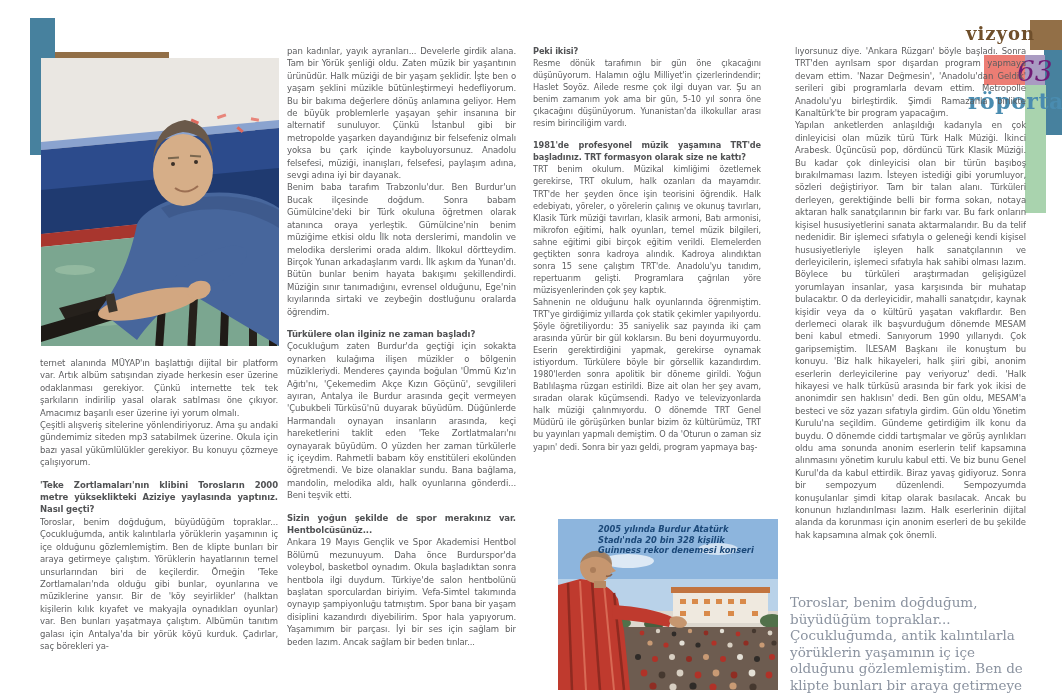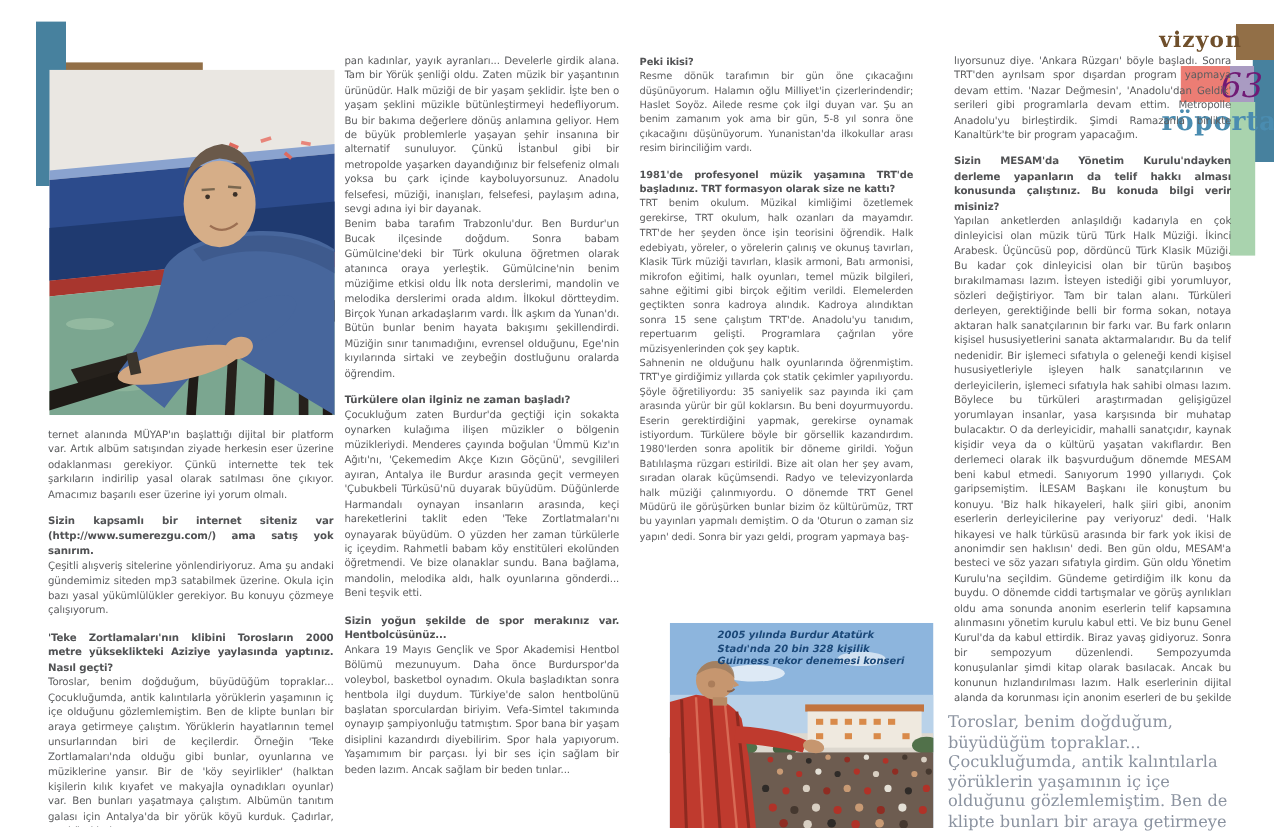--- a/index.html
+++ b/index.html
@@ -92,38 +92,37 @@
       <path d="M134,130 Q145,138 157,128" stroke="#9c6f52" stroke-width="2" fill="none"></path>
       <ellipse cx="168" cy="212" rx="42" ry="16" fill="#47669c" transform="rotate(-28 168 212)"></ellipse>
       <ellipse cx="108" cy="246" rx="52" ry="13" fill="#d2a781" transform="rotate(-12 108 246)"></ellipse>
       <rect x="66" y="236" width="9" height="18" fill="#3a342c" transform="rotate(-12 70 245)"></rect>
       <ellipse cx="158" cy="232" rx="12" ry="9" fill="#d2a781" transform="rotate(-18 158 232)"></ellipse>
     </svg>
   </div>
 
   <div class="col" style="left:40px;top:357px;width:238px;height:332px;">
     <p class="a">ternet alanında MÜYAP'ın başlattığı dijital bir platform var. Artık albüm satışından ziyade herkesin eser üzerine odaklanması gerekiyor. Çünkü internette tek tek şarkıların indirilip yasal olarak satılması öne çıkıyor.  Amacımız başarılı eser üzerine iyi yorum olmalı.</p>
-    <p class="q">Sizin kapsamlı bir internet siteniz var (http://www.sumerezgu.com/) ama satış yok sanırım.</p>
     <p class="a">Çeşitli alışveriş sitelerine yönlendiriyoruz. Ama şu andaki gündemimiz siteden mp3 satabilmek üzerine. Okula için bazı yasal yükümlülükler gerekiyor. Bu konuyu çözmeye çalışıyorum.</p>
     <p class="q">'Teke Zortlamaları'nın klibini Torosların 2000 metre yükseklikteki Aziziye yaylasında yaptınız. Nasıl geçti?</p>
     <p class="a">Toroslar, benim doğduğum, büyüdüğüm topraklar... Çocukluğumda, antik kalıntılarla yörüklerin yaşamının iç içe olduğunu gözlemlemiştim. Ben de klipte bunları bir araya getirmeye çalıştım. Yörüklerin hayatlarının temel unsurlarından biri de keçilerdir. Örneğin  'Teke Zortlamaları'nda olduğu gibi bunlar, oyunlarına ve müziklerine yansır. Bir de 'köy seyirlikler' (halktan kişilerin kılık kıyafet ve makyajla oynadıkları oyunlar) var. Ben bunları yaşatmaya çalıştım. Albümün tanıtım galası için Antalya'da bir yörük köyü kurduk. Çadırlar, saç börekleri ya-</p>
   </div>
 
   <div class="col" style="left:287px;top:45px;width:229px;height:644px;">
     <p class="a">pan kadınlar, yayık ayranları... Develerle girdik alana. Tam bir Yörük şenliği oldu. Zaten müzik bir yaşantının ürünüdür. Halk müziği de bir yaşam şeklidir. İşte ben o yaşam şeklini müzikle bütünleştirmeyi hedefliyorum. Bu bir bakıma değerlere dönüş anlamına geliyor. Hem de büyük problemlerle yaşayan şehir insanına bir alternatif sunuluyor. Çünkü İstanbul gibi bir metropolde yaşarken dayandığınız bir felsefeniz olmalı yoksa bu çark içinde kayboluyorsunuz. Anadolu felsefesi, müziği, inanışları, felsefesi, paylaşım adına, sevgi adına iyi bir dayanak.</p>
     <p class="a">Benim baba tarafım Trabzonlu'dur. Ben Burdur'un Bucak ilçesinde doğdum. Sonra babam Gümülcine'deki bir Türk okuluna öğretmen olarak atanınca oraya yerleştik. Gümülcine'nin benim müziğime etkisi oldu İlk nota derslerimi, mandolin ve melodika derslerimi orada aldım. İlkokul dörtteydim. Birçok Yunan arkadaşlarım vardı. İlk aşkım da Yunan'dı. Bütün bunlar benim hayata bakışımı şekillendirdi. Müziğin sınır tanımadığını, evrensel olduğunu, Ege'nin kıyılarında sirtaki ve zeybeğin dostluğunu oralarda öğrendim.</p>
     <p class="q">Türkülere olan ilginiz ne zaman başladı?</p>
     <p class="a">Çocukluğum zaten Burdur'da geçtiği için sokakta oynarken kulağıma ilişen müzikler o bölgenin müzikleriydi. Menderes çayında boğulan 'Ümmü Kız'ın Ağıtı'nı, 'Çekemedim Akçe Kızın Göçünü', sevgilileri ayıran, Antalya ile Burdur arasında geçit vermeyen 'Çubukbeli Türküsü'nü duyarak büyüdüm. Düğünlerde Harmandalı oynayan insanların arasında, keçi hareketlerini taklit eden 'Teke Zortlatmaları'nı oynayarak büyüdüm. O yüzden her zaman türkülerle iç içeydim. Rahmetli babam köy enstitüleri ekolünden öğretmendi. Ve bize olanaklar sundu. Bana bağlama, mandolin, melodika aldı, halk oyunlarına gönderdi... Beni teşvik etti.</p>
     <p class="q">Sizin yoğun şekilde de spor merakınız var. Hentbolcüsünüz...</p>
     <p class="a">Ankara 19 Mayıs Gençlik ve Spor Akademisi Hentbol Bölümü mezunuyum. Daha önce Burdurspor'da voleybol, basketbol oynadım. Okula başladıktan sonra hentbola ilgi duydum. Türkiye'de salon hentbolünü başlatan sporculardan biriyim. Vefa-Simtel takımında oynayıp şampiyonluğu tatmıştım. Spor bana bir yaşam disiplini kazandırdı diyebilirim. Spor hala yapıyorum. Yaşamımım bir parçası. İyi bir ses için sağlam bir beden lazım. Ancak sağlam bir beden tınlar...</p>
   </div>
 
   <div class="col tight first-q" style="left:533px;top:45px;width:228px;height:466px;">
     <p class="q">Peki ikisi?</p>
-    <p class="a">Resme dönük tarafımın bir gün öne çıkacağını düşünüyorum. Halamın oğlu Milliyet'in çizerlerindendir; Haslet Soyöz. Ailede resme çok ilgi duyan var. Şu an benim zamanım yok ama bir gün, 5-8 yıl sonra öne çıkacağını düşünüyorum. Yunanistan'da ilkokullar arası resim birinciliğim vardı.</p>
+    <p class="a">Resme dönük tarafımın bir gün öne çıkacağını düşünüyorum. Halamın oğlu Milliyet'in çizerlerindendir; Haslet Soyöz. Ailede resme çok ilgi duyan var. Şu an benim zamanım yok ama bir gün, 5-10 yıl sonra öne çıkacağını düşünüyorum. Yunanistan'da ilkokullar arası resim birinciliğim vardı.</p>
     <p class="q">1981'de profesyonel müzik yaşamına TRT'de başladınız. TRT formasyon olarak size ne kattı?</p>
     <p class="a">TRT benim okulum. Müzikal kimliğimi özetlemek gerekirse, TRT okulum, halk ozanları da mayamdır. TRT'de her şeyden önce işin teorisini öğrendik. Halk edebiyatı, yöreler, o yörelerin çalınış ve okunuş tavırları, Klasik Türk müziği tavırları, klasik armoni, Batı armonisi, mikrofon eğitimi, halk oyunları, temel müzik bilgileri, sahne eğitimi gibi birçok eğitim verildi. Elemelerden geçtikten sonra kadroya alındık. Kadroya alındıktan sonra 15 sene çalıştım TRT'de. Anadolu'yu tanıdım, repertuarım gelişti. Programlara çağrılan yöre müzisyenlerinden çok şey kaptık.</p>
     <p class="a">Sahnenin ne olduğunu halk oyunlarında öğrenmiştim. TRT'ye girdiğimiz yıllarda çok statik çekimler yapılıyordu. Şöyle öğretiliyordu: 35 saniyelik saz payında iki çam arasında yürür bir gül koklarsın.  Bu beni doyurmuyordu. Eserin gerektirdiğini yapmak, gerekirse oynamak istiyordum. Türkülere böyle bir görsellik kazandırdım. 1980'lerden sonra apolitik bir döneme girildi. Yoğun Batılılaşma rüzgarı estirildi. Bize ait olan her şey avam, sıradan olarak küçümsendi. Radyo ve televizyonlarda halk müziği çalınmıyordu. O dönemde TRT Genel Müdürü ile görüşürken bunlar bizim öz kültürümüz, TRT bu yayınları yapmalı demiştim. O da 'Oturun o zaman siz yapın' dedi. Sonra bir yazı geldi, program yapmaya baş-</p>
   </div>
 
   <div class="photo" style="left:558px;top:519px;width:220px;height:171px;">
     <svg viewBox="0 0 220 171" preserveAspectRatio="none">
       <rect width="220" height="171" fill="#8db5dd"></rect>
       <rect y="60" width="220" height="48" fill="#b9d2e9"></rect>
       <ellipse cx="70" cy="42" rx="26" ry="7" fill="#ffffff" opacity="0.7"></ellipse>
@@ -203,19 +202,18 @@
       <circle cx="35" cy="51" r="3" fill="#ab7d5a"></circle>
       <path d="M48,57 Q52,58 54,55" stroke="#8a6148" stroke-width="1.5" fill="none"></path>
       <rect x="36" y="62" width="12" height="7" fill="#b78a64"></rect>
     </svg>
   </div>
 
   <div class="caption">2005 yılında Burdur Atatürk Stadı'nda 20 bin 328 kişilik Guinness rekor denemesi konseri</div>
 
   <div class="col" style="left:795px;top:45px;width:231px;height:544px;">
     <p class="a">lıyorsunuz diye. 'Ankara Rüzgarı' böyle başladı. Sonra TRT'den ayrılsam spor dışardan program yapmaya devam ettim.  'Nazar Değmesin', 'Anadolu'dan Geldik' serileri gibi programlarla devam ettim. Metropolle Anadolu'yu birleştirdik. Şimdi Ramazanla birlikte Kanaltürk'te bir program yapacağım.</p>
-    <p class="q">Sizin MESAM'da Yönetim Kurulu'ndayken derleme yapanların da telif hakkı alması konusunda çalıştınız. Bu konuda bilgi verir misiniz?</p>
     <p class="a">Yapılan anketlerden anlaşıldığı kadarıyla en çok dinleyicisi olan müzik türü Türk Halk Müziği. İkinci Arabesk. Üçüncüsü pop, dördüncü Türk Klasik Müziği. Bu kadar çok dinleyicisi olan bir türün başıboş bırakılmaması lazım. İsteyen istediği gibi yorumluyor, sözleri değiştiriyor. Tam bir talan alanı. Türküleri derleyen, gerektiğinde belli bir forma sokan, notaya aktaran halk sanatçılarının bir farkı var. Bu fark onların kişisel hususiyetlerini sanata aktarmalarıdır. Bu da telif nedenidir. Bir işlemeci sıfatıyla o geleneği kendi kişisel hususiyetleriyle işleyen halk sanatçılarının ve derleyicilerin, işlemeci sıfatıyla hak sahibi olması lazım. Böylece bu türküleri araştırmadan gelişigüzel yorumlayan insanlar, yasa karşısında bir muhatap bulacaktır. O da derleyicidir, mahalli sanatçıdır, kaynak kişidir veya da o kültürü yaşatan vakıflardır. Ben derlemeci olarak ilk başvurduğum dönemde MESAM beni kabul etmedi. Sanıyorum 1990 yıllarıydı. Çok garipsemiştim. İLESAM Başkanı ile konuştum bu konuyu. 'Biz halk hikayeleri, halk şiiri gibi, anonim eserlerin derleyicilerine pay veriyoruz' dedi. 'Halk hikayesi ve halk türküsü arasında bir fark yok ikisi de anonimdir sen haklısın' dedi. Ben gün oldu, MESAM'a besteci ve söz yazarı sıfatıyla girdim. Gün oldu Yönetim Kurulu'na seçildim. Gündeme getirdiğim ilk konu da buydu. O dönemde ciddi tartışmalar ve görüş ayrılıkları oldu ama sonunda anonim eserlerin telif kapsamına alınmasını yönetim kurulu kabul etti. Ve biz bunu Genel Kurul'da da kabul ettirdik. Biraz yavaş gidiyoruz. Sonra bir sempozyum düzenlendi. Sempozyumda konuşulanlar şimdi kitap olarak basılacak. Ancak bu konunun hızlandırılması lazım. Halk eserlerinin dijital alanda da korunması için anonim eserleri de bu şekilde hak kapsamına almak çok önemli.</p>
   </div>
 
   <div class="pullquote">Toroslar, benim doğduğum, büyüdüğüm topraklar... Çocukluğumda, antik kalıntılarla yörüklerin yaşamının  iç içe olduğunu gözlemlemiştim. Ben de klipte bunları bir araya getirmeye çalıştım.</div>
 
 </div>
 
 </body></html>

